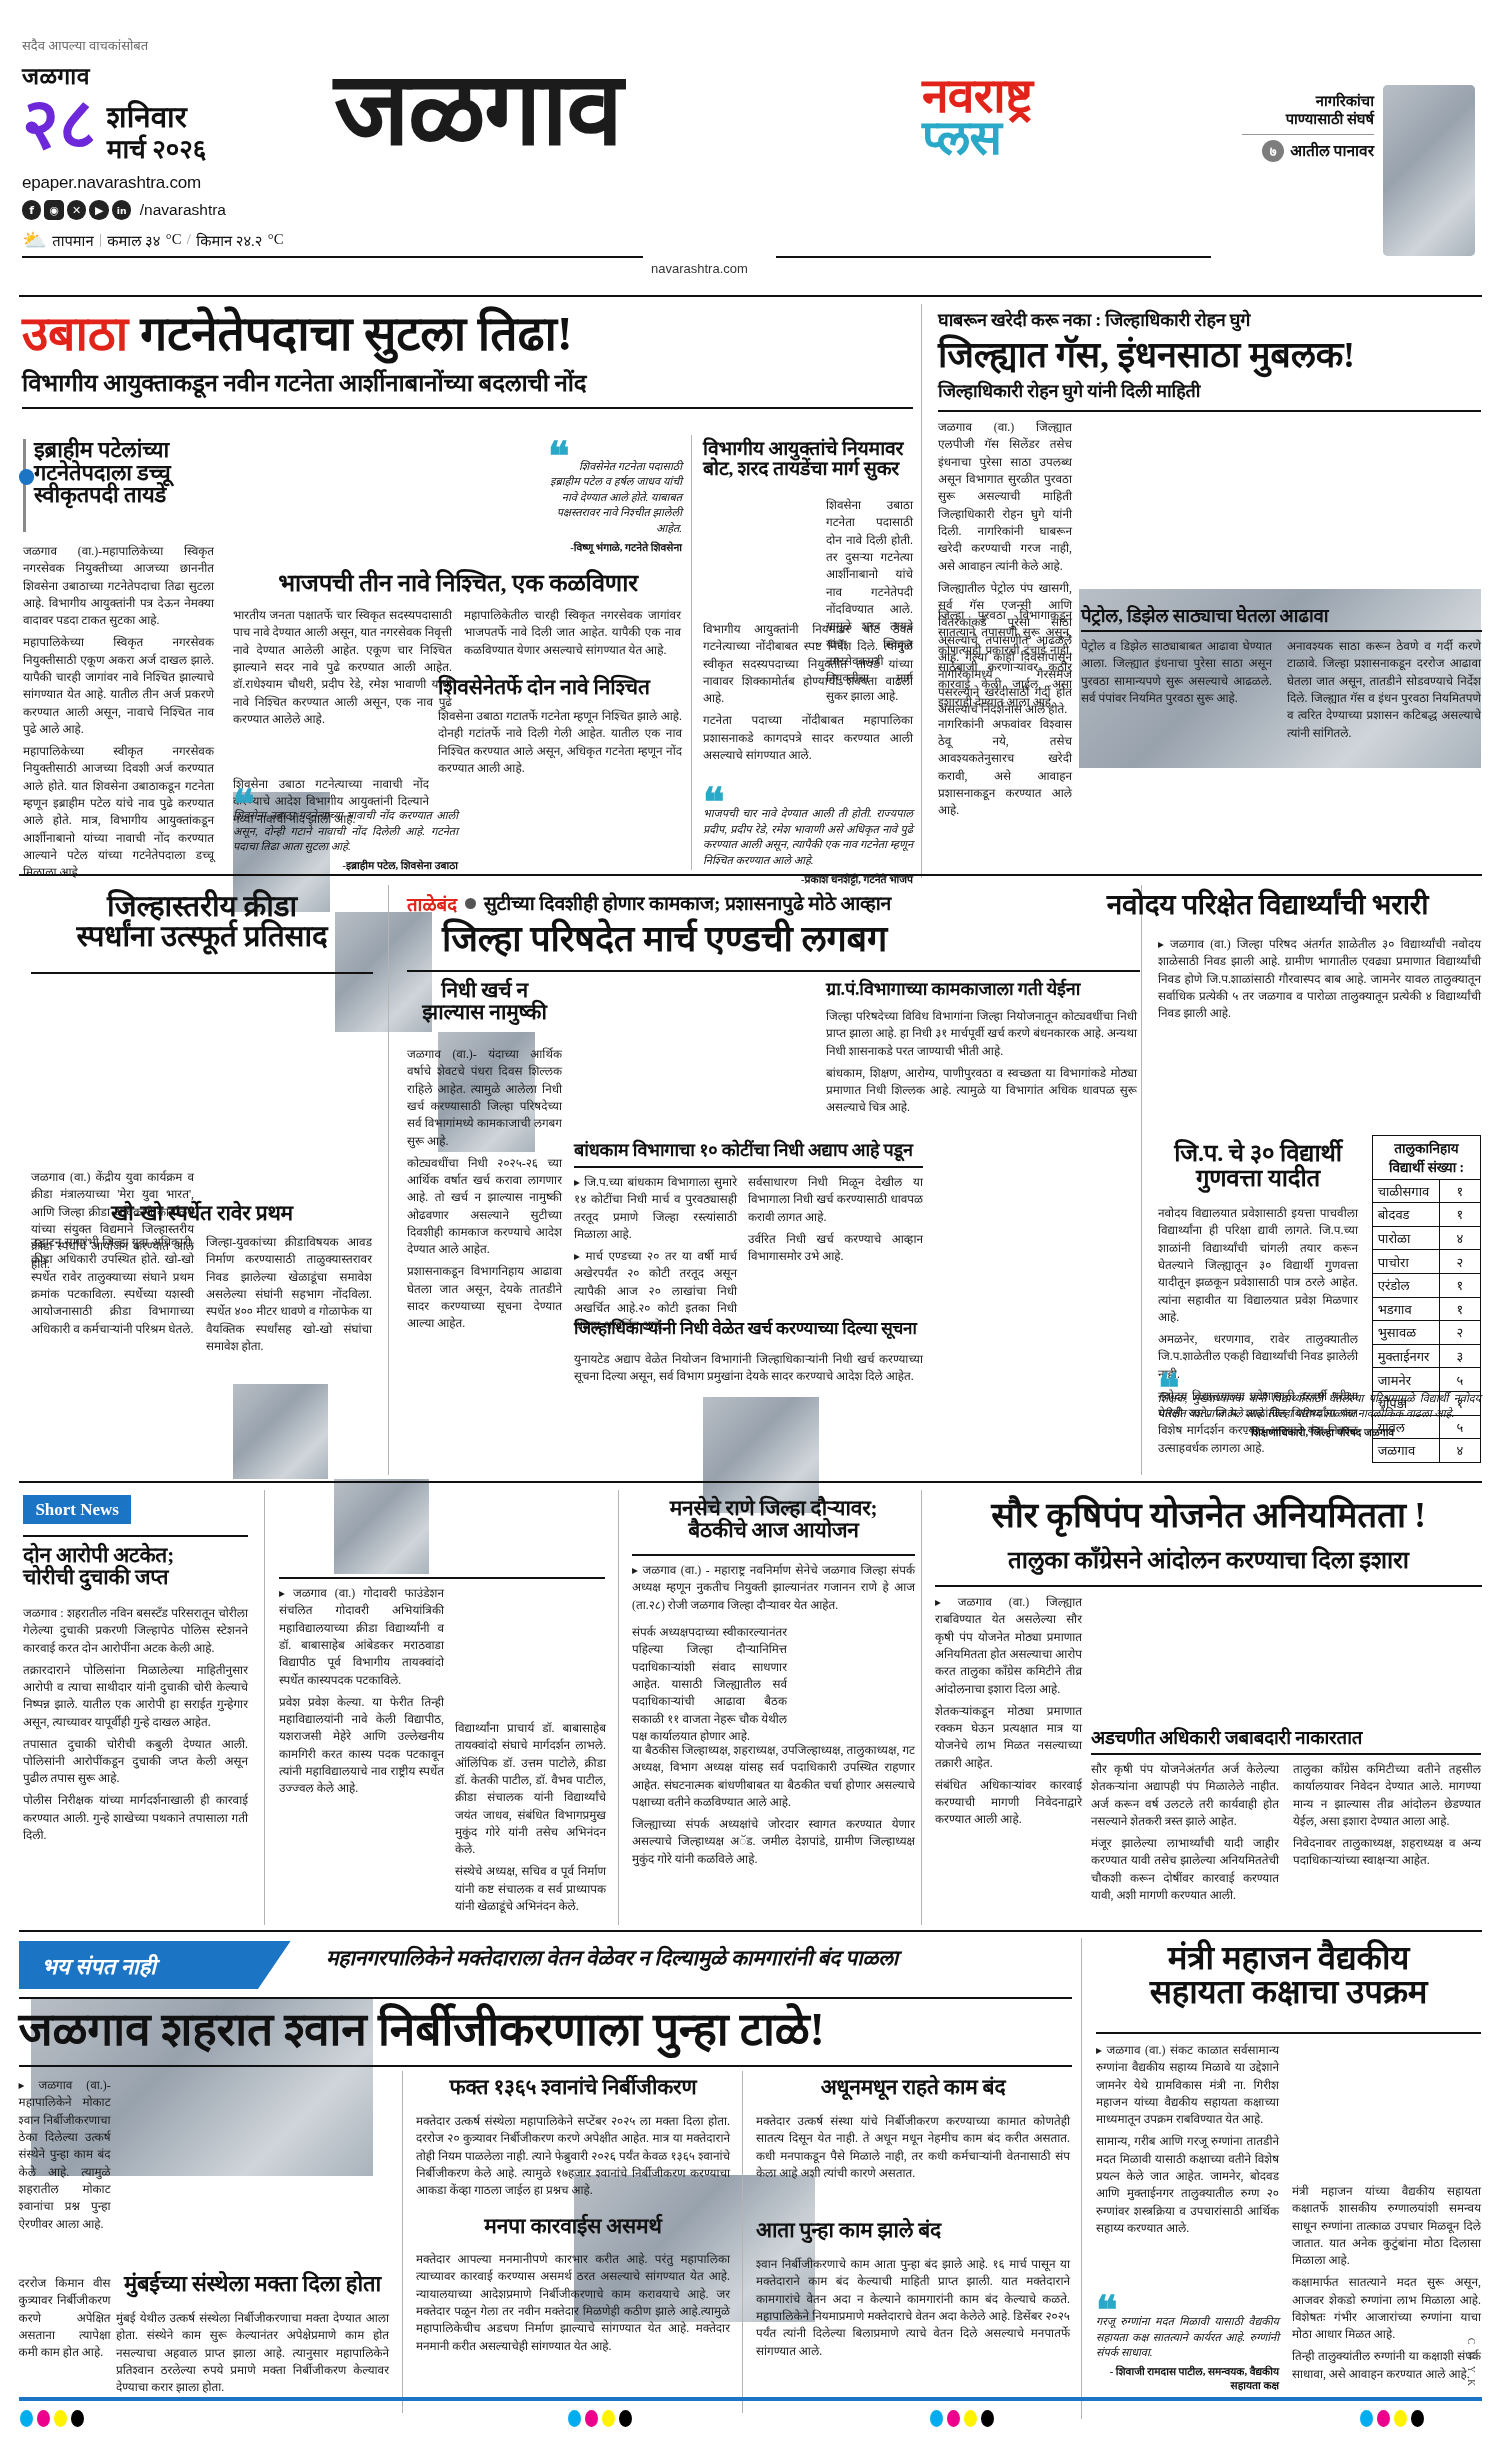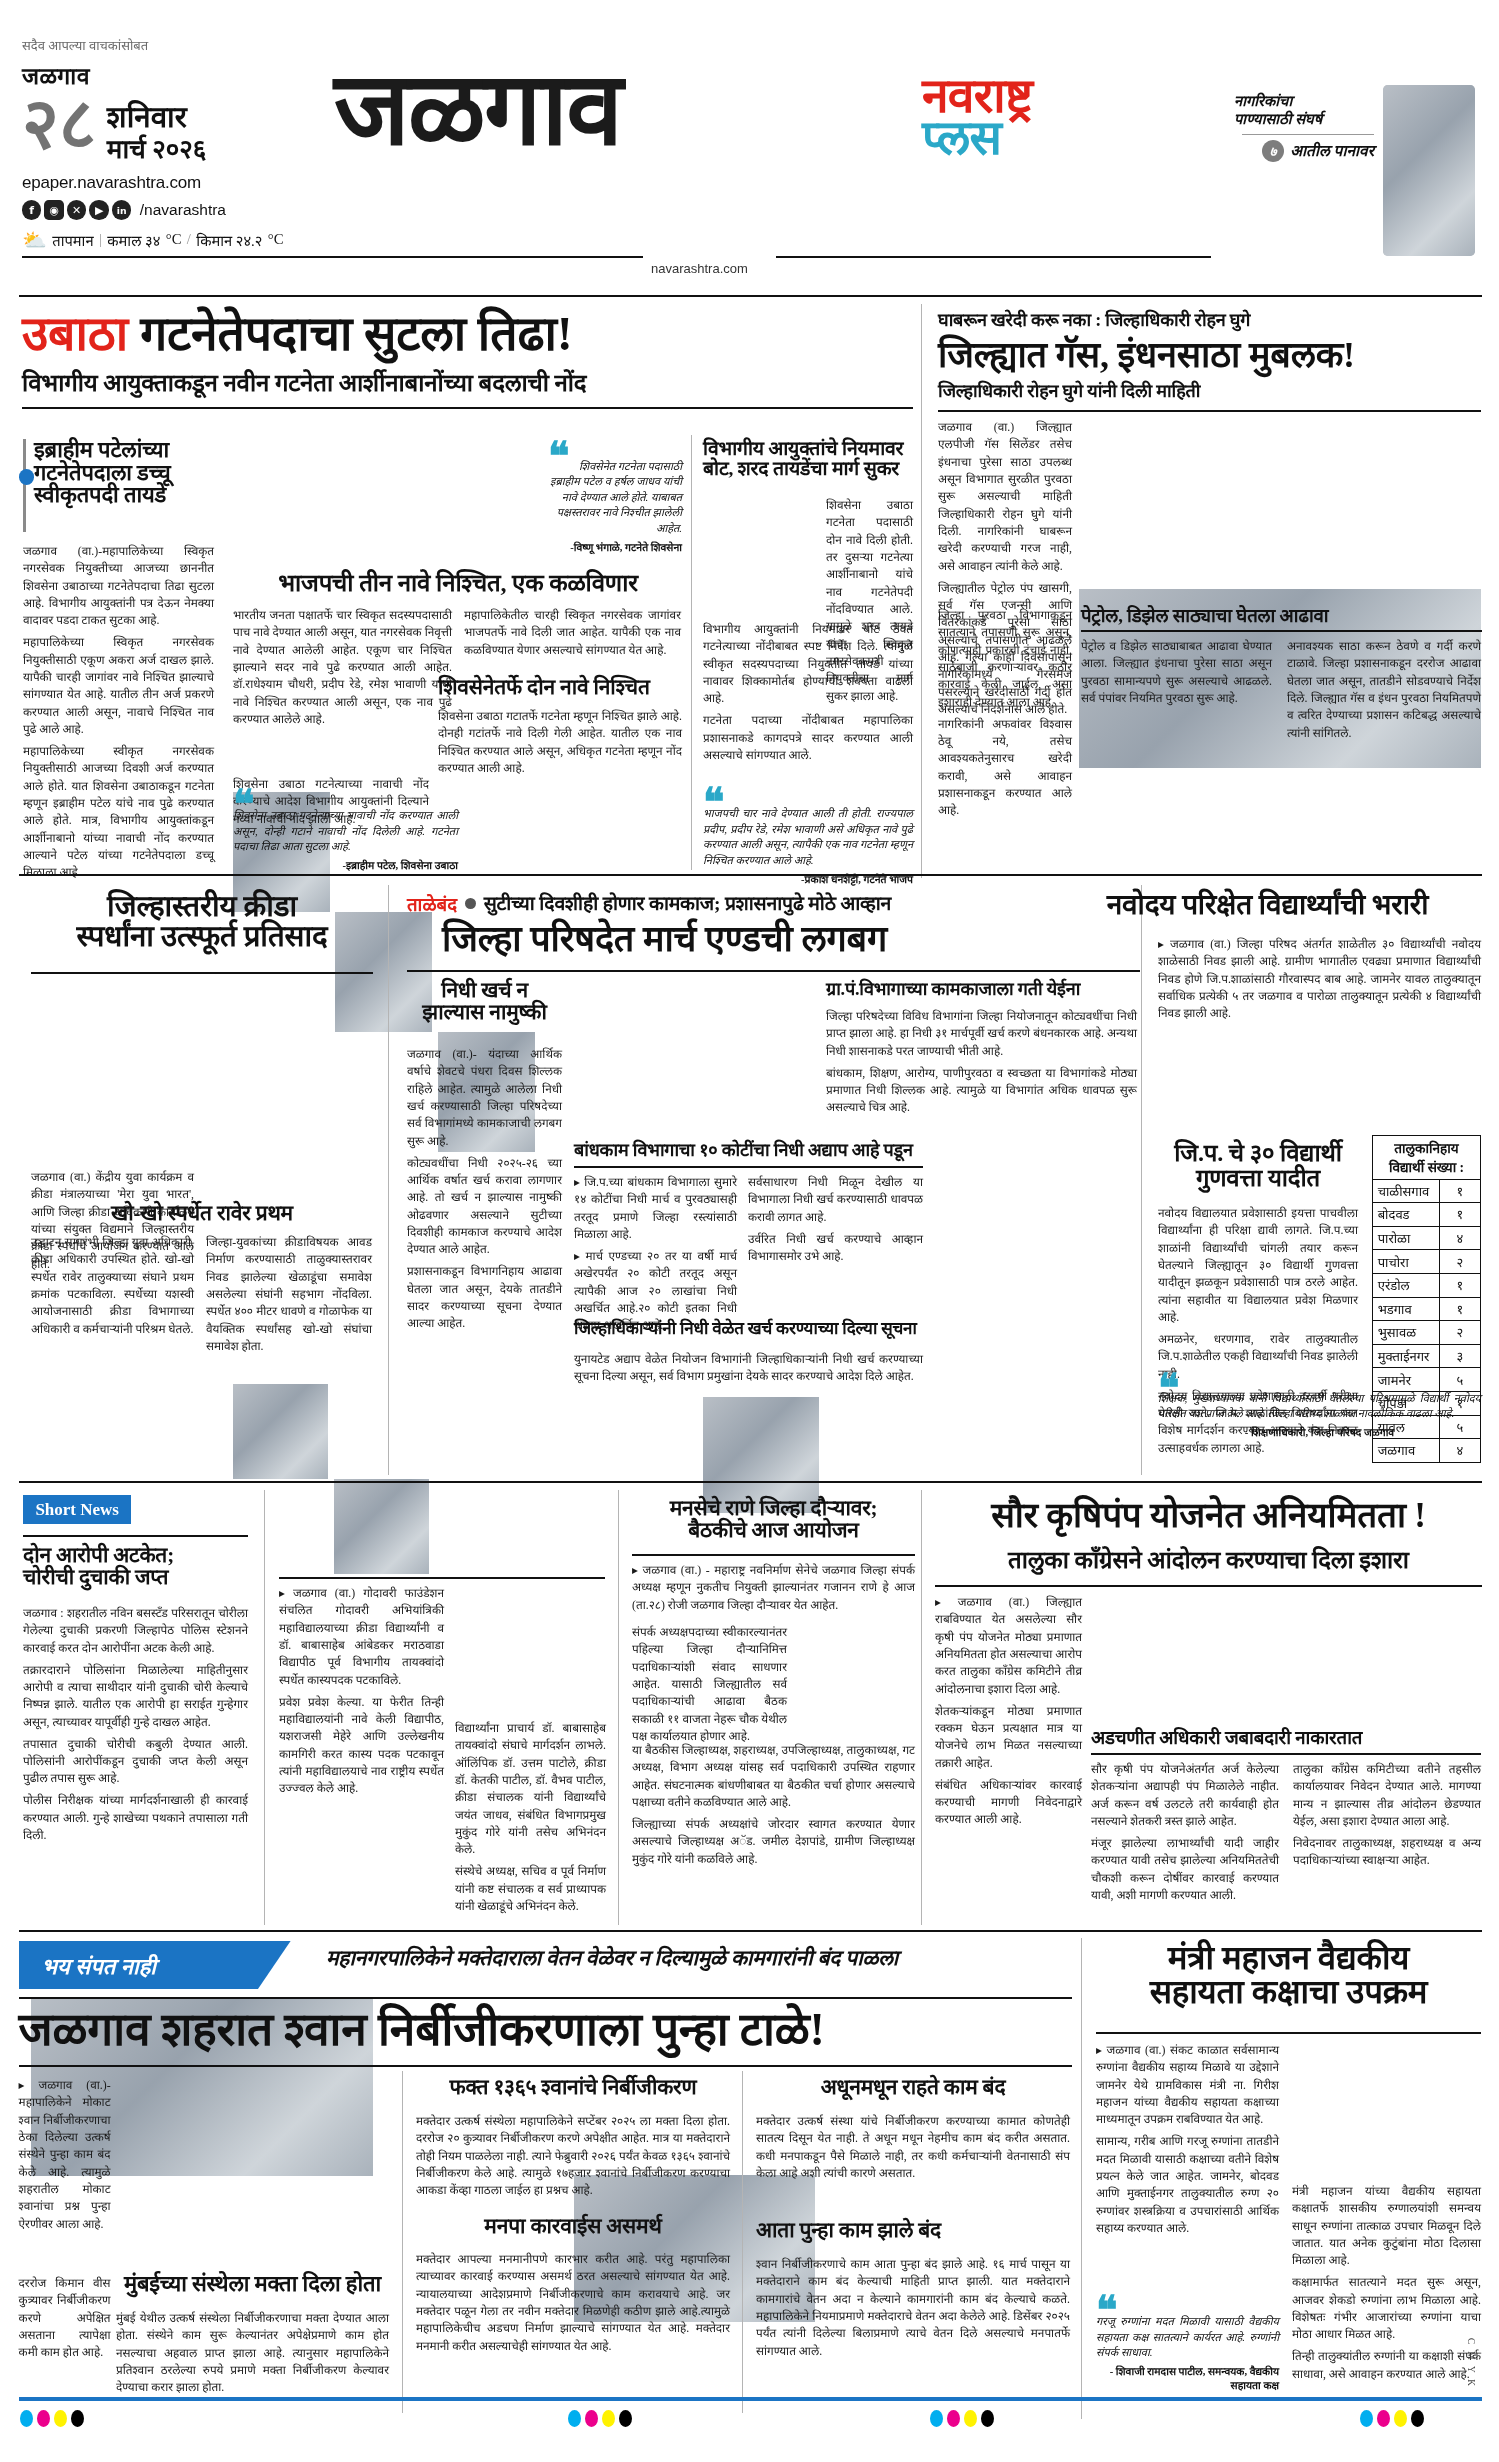--- a/index.html
+++ b/index.html
@@ -21,21 +21,21 @@
   .thin{background:#999;}
   .kicker{font-size:13px;font-weight:bold;line-height:1.2;}
   .col-rule{position:absolute;width:0.8px;background:#b4b4b4;}
   .imgph{background:#c9ccd1;position:relative;overflow:hidden;}
   .imgph::after{content:"";position:absolute;inset:0;
     background:linear-gradient(135deg,#b9bfc6 0%,#98a2ad 40%,#cfd5da 75%,#a9b2bb 100%);}
 
   
   .tagline{font-size:13px;color:#6a6a6a;font-family:"Liberation Serif",serif;}
   .edition{font-size:23px;font-weight:bold;letter-spacing:0.4px;}
-  .bigdate{font-size:71px;font-weight:bold;color:#737373;line-height:.82;}
+  .bigdate{font-size:71px;font-weight:bold;color:#6d28d9;line-height:.82;}
   .dayname{font-size:29.5px;font-weight:bold;line-height:1;}
   .monthyr{font-size:26px;font-weight:bold;line-height:1;}
   .epaper{font-size:17px;font-family:"Liberation Sans",sans-serif;letter-spacing:-0.2px;}
   .social{display:flex;align-items:center;gap:3.1px;}
   .sicon{width:19.4px;height:19.4px;border-radius:50%;background:#222;color:#fff;
     display:flex;align-items:center;justify-content:center;font-size:11px;
     font-family:"DejaVu Sans",sans-serif;font-weight:bold;}
   .shandle{font-size:15.5px;font-family:"Liberation Sans",sans-serif;margin-left:5.4px;}
   .weather{font-size:14.7px;display:flex;align-items:center;gap:5.4px;}
   .logo-main{font-size:102px;font-weight:bold;line-height:.82;letter-spacing:-1.6px;color:#1b1b1b;}
@@ -104,21 +104,21 @@
 
   <div class="r" style="left:334px;top:68px;">
     <div class="logo-main">जळगाव</div>
   </div>
 
   <div class="r" style="left:922px;top:75px;text-align:left;">
     <div class="logo-nav">नवराष्ट्र</div>
     <div class="logo-plus">प्लस</div>
   </div>
 
-  <div class="r" style="left:1234px;top:93px;width:140px;text-align:left;font-style:italic;">
+  <div class="r" style="left:1234px;top:93px;width:140px;text-align:right;">
     <div class="kicker" style="font-size:14.7px;">नागरिकांचा</div>
     <div class="kicker" style="font-size:14.7px;">पाण्यासाठी संघर्ष</div>
     <div class="thin" style="height:0.8px;margin:5.4px 0 5.4px auto;width:132px;"></div>
     <div style="display:flex;justify-content:flex-end;align-items:center;gap:6.2px;">
       <span style="display:inline-flex;align-items:center;justify-content:center;width:22px;height:22px;border-radius:50%;background:#7d7d7d;color:#fff;font-size:13px;font-weight:bold;">७</span>
       <span class="kicker" style="font-size:15.5px;">आतील पानावर</span>
     </div>
   </div>
 
   <div class="r imgph" style="left:1383px;top:85px;width:92px;height:171px;border-radius:4.7px;"></div>

